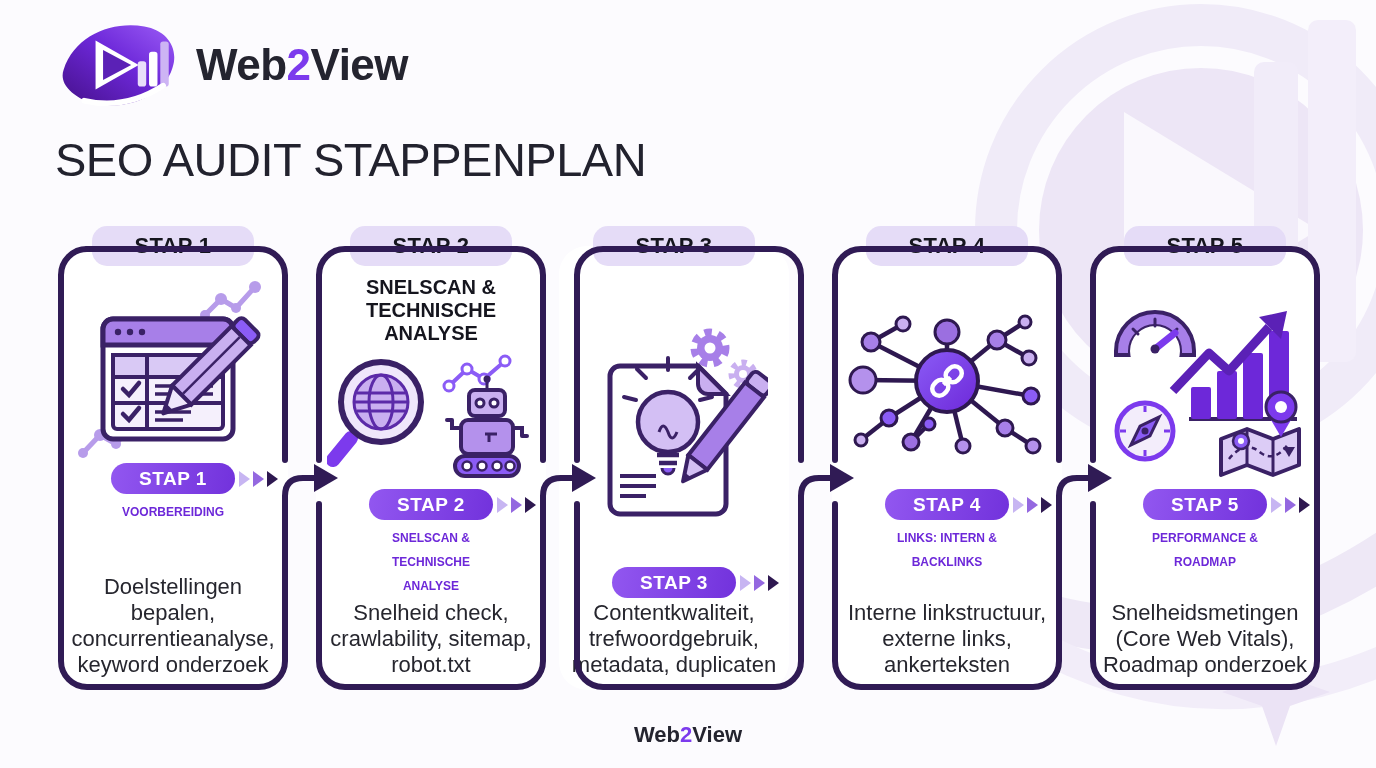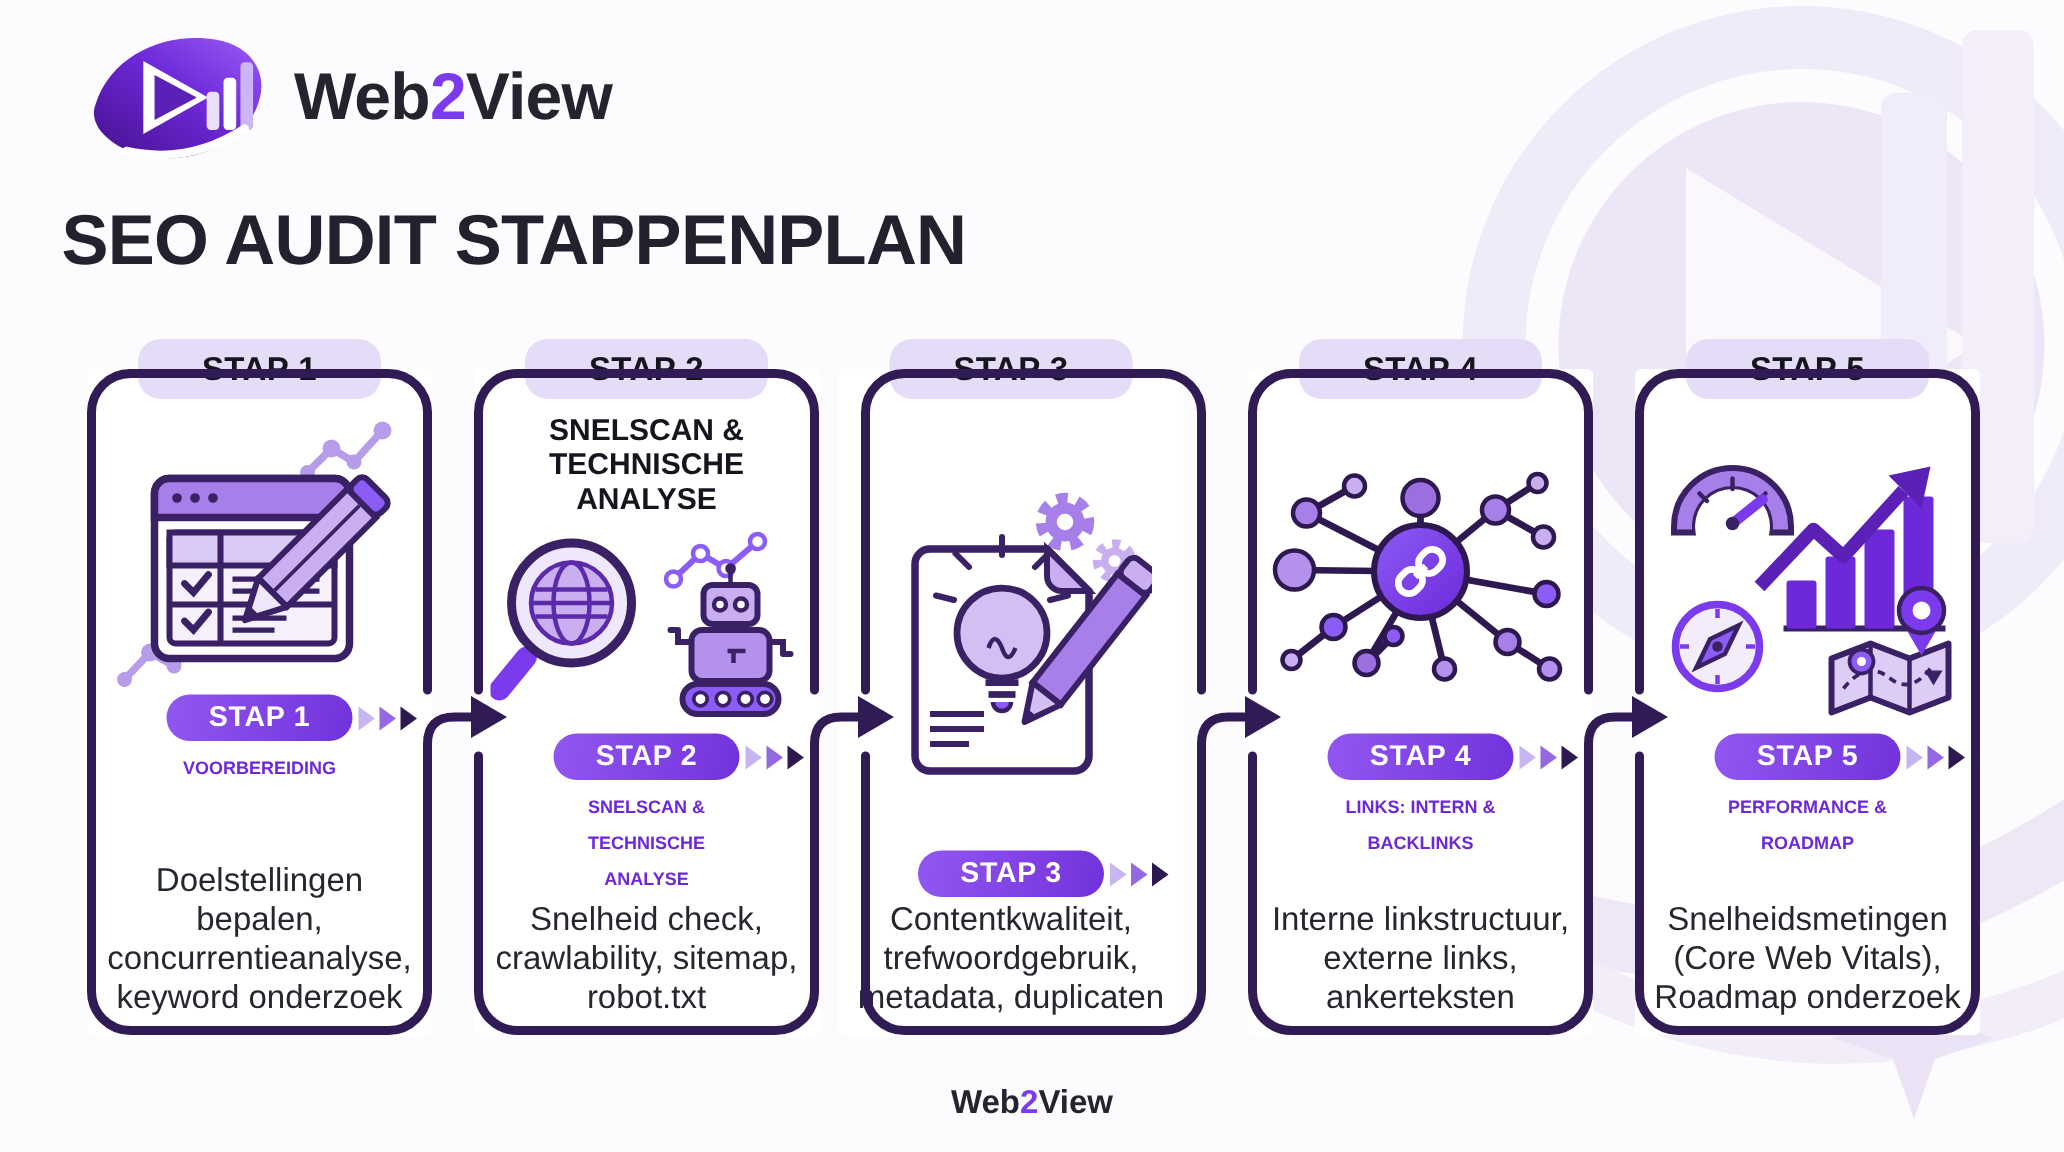--- a/index.html
+++ b/index.html
@@ -11,27 +11,27 @@
     color:#15151E;
   }
   
   .wm { position:absolute; pointer-events:none; }
   #wm-top { right:0; top:0; }
   
   .brand { position:absolute; left:58px; top:18px; display:flex; align-items:center; gap:16px; }
   .brand-text { font-size:44px; font-weight:bold; letter-spacing:-0.5px; color:#24242F; }
   .brand-text .accent { color:#7C3AED; }
   .main-title {
-    position:absolute; left:41px; top:132px;
-    font-size:47px; font-weight:bold; letter-spacing:-0.5px; color:#22222E;
+    position:absolute; left:55px; top:132px;
+    font-size:47px; font-weight:normal; letter-spacing:-0.5px; color:#22222E;
   }
   
   .card {
     position:absolute; top:246px; width:230px; height:444px;
-    background:#FFFFFF; border-radius:4px; z-index:1;
+    background:#FFFFFF; border-radius:28px; z-index:1;
   }
   .card-body {
     position:absolute; inset:0; display:flex; flex-direction:column;
     padding:30px 8px 12px 8px;
   }
   .badge {
     position:absolute; top:-20px; left:50%; transform:translateX(-50%);
     min-width:162px; height:40px; padding:0 30px;
     background:#E5DCF7; border-radius:15px;
     display:flex; align-items:center; justify-content:center;

